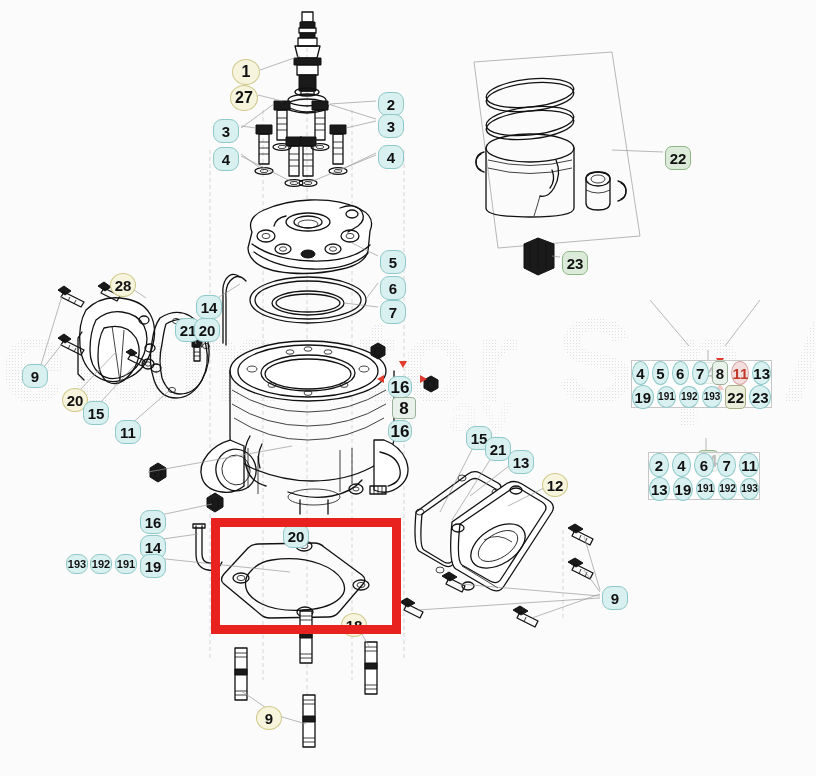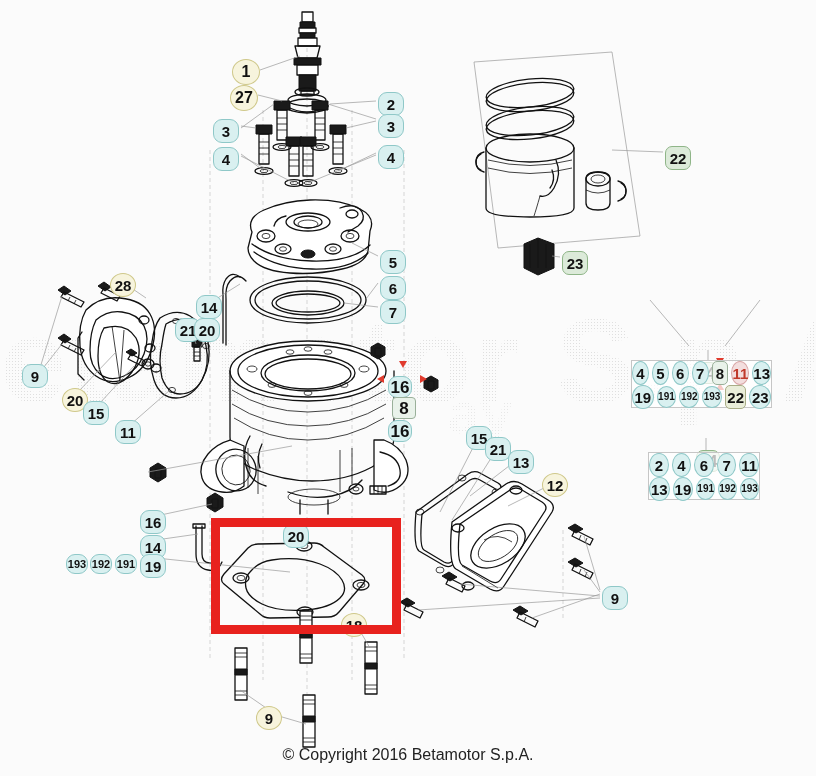--- a/index.html
+++ b/index.html
@@ -574,15 +574,14 @@
           <div class="chip big">19</div>
           <div class="chip small">191</div>
           <div class="chip small">192</div>
           <div class="chip small">193</div>
         </div>
       </div>
     </div>
 
   <div id="highlight" style="left: 211px; top: 518px; width: 190px; height: 116px; border-color: rgb(232, 34, 30);"></div>
 
-  <div id="footer">© Copyright 2016 Betamotor S.p.A.</div>
 
 </div>
 
 </body></html>

